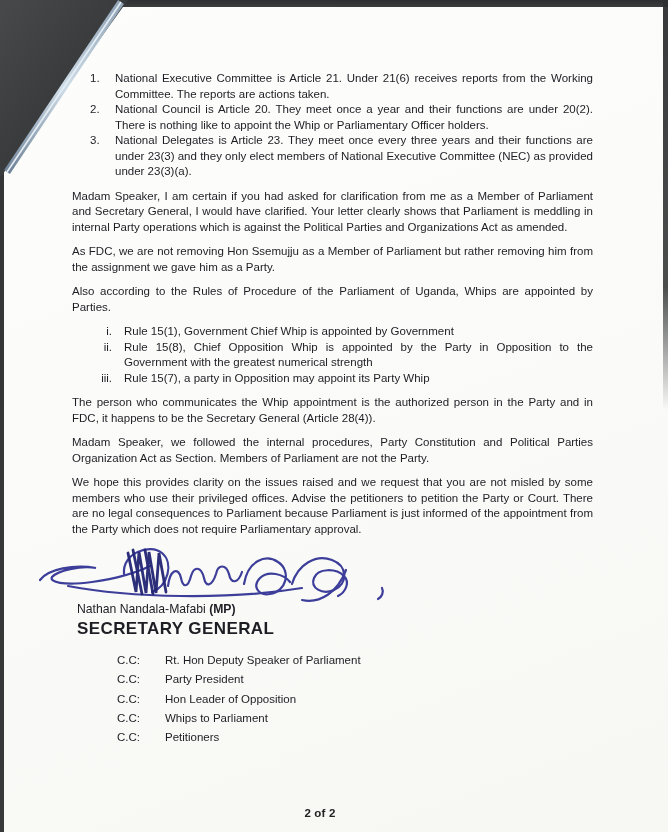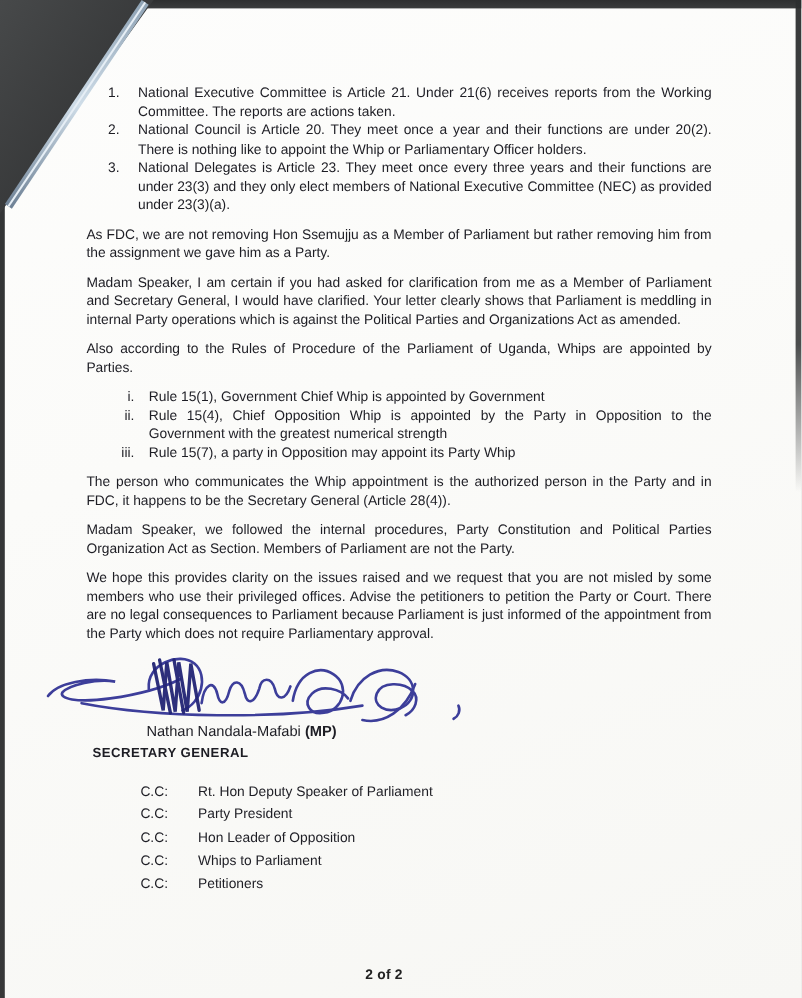--- a/index.html
+++ b/index.html
@@ -48,24 +48,24 @@
 
   .roman-list{margin-left:14px;margin-bottom:9px;}
   .roman-item{display:grid;grid-template-columns:28px 1fr;column-gap:10px;}
   .roman-item .n{text-align:right;padding-right:2px;}
 
   .sig-wrap{position:relative;height:56px;margin-top:2px;}
   .sig-wrap svg{
     position:absolute;left:-38px;top:-6px;
     color:var(--signature-ink);
   }
-  .signer-name{padding-left:5px;font-size:12.2px;text-align:left;margin-left:45px;}
+  .signer-name{padding-left:5px;font-size:12.2px;text-align:left;}
   .signer-name .bold{font-weight:700;}
   .signer-title{
-    padding-left:5px;font-size:11px;font-weight:800;
+    padding-left:5px;font-size:17px;font-weight:800;
     letter-spacing:.4px;margin-top:3px;text-align:left;
   }
 
   .cc-list{margin-top:15px;padding-left:5px;}
   .cc-row{display:grid;grid-template-columns:38px 1fr;column-gap:10px;line-height:19.3px;text-align:left;margin-left:40px;}
 
   .footer{
     position:absolute;bottom:13px;left:0;width:640px;
     text-align:center;color:#222;
     font-size:11.5px;font-weight:700;letter-spacing:.2px;
@@ -107,32 +107,32 @@
       <div class="num-item">
         <span class="n">2.</span>
         <span>National Council is Article 20. They meet once a year and their functions are under 20(2). There is nothing like to appoint the Whip or Parliamentary Officer holders.</span>
       </div>
       <div class="num-item">
         <span class="n">3.</span>
         <span>National Delegates is Article 23. They meet once every three years and their functions are under 23(3) and they only elect members of National Executive Committee (NEC) as provided under 23(3)(a).</span>
       </div>
     </div>
 
+    <p class="para">Madam Speaker, I am certain if you had asked for clarification from me as a Member of Parliament and Secretary General, I would have clarified. Your letter clearly shows that Parliament is meddling in internal Party operations which is against the Political Parties and Organizations Act as amended.</p>
     <p class="para">As FDC, we are not removing Hon Ssemujju as a Member of Parliament but rather removing him from the assignment we gave him as a Party.</p>
-    <p class="para">Madam Speaker, I am certain if you had asked for clarification from me as a Member of Parliament and Secretary General, I would have clarified. Your letter clearly shows that Parliament is meddling in internal Party operations which is against the Political Parties and Organizations Act as amended.</p>
     <p class="para">Also according to the Rules of Procedure of the Parliament of Uganda, Whips are appointed by Parties.</p>
 
     <div class="roman-list">
       <div class="roman-item">
         <span class="n">i.</span>
         <span>Rule 15(1), Government Chief Whip is appointed by Government</span>
       </div>
       <div class="roman-item">
         <span class="n">ii.</span>
-        <span>Rule 15(4), Chief Opposition Whip is appointed by the Party in Opposition to the Government with the greatest numerical strength</span>
+        <span>Rule 15(8), Chief Opposition Whip is appointed by the Party in Opposition to the Government with the greatest numerical strength</span>
       </div>
       <div class="roman-item">
         <span class="n">iii.</span>
         <span>Rule 15(7), a party in Opposition may appoint its Party Whip</span>
       </div>
     </div>
 
     <p class="para">The person who communicates the Whip appointment is the authorized person in the Party and in FDC, it happens to be the Secretary General (Article 28(4)).</p>
     <p class="para">Madam Speaker, we followed the internal procedures, Party Constitution and Political Parties Organization Act as Section. Members of Parliament are not the Party.</p>
     <p class="para">We hope this provides clarity on the issues raised and we request that you are not misled by some members who use their privileged offices. Advise the petitioners to petition the Party or Court. There are no legal consequences to Parliament because Parliament is just informed of the appointment from the Party which does not require Parliamentary approval.</p>

